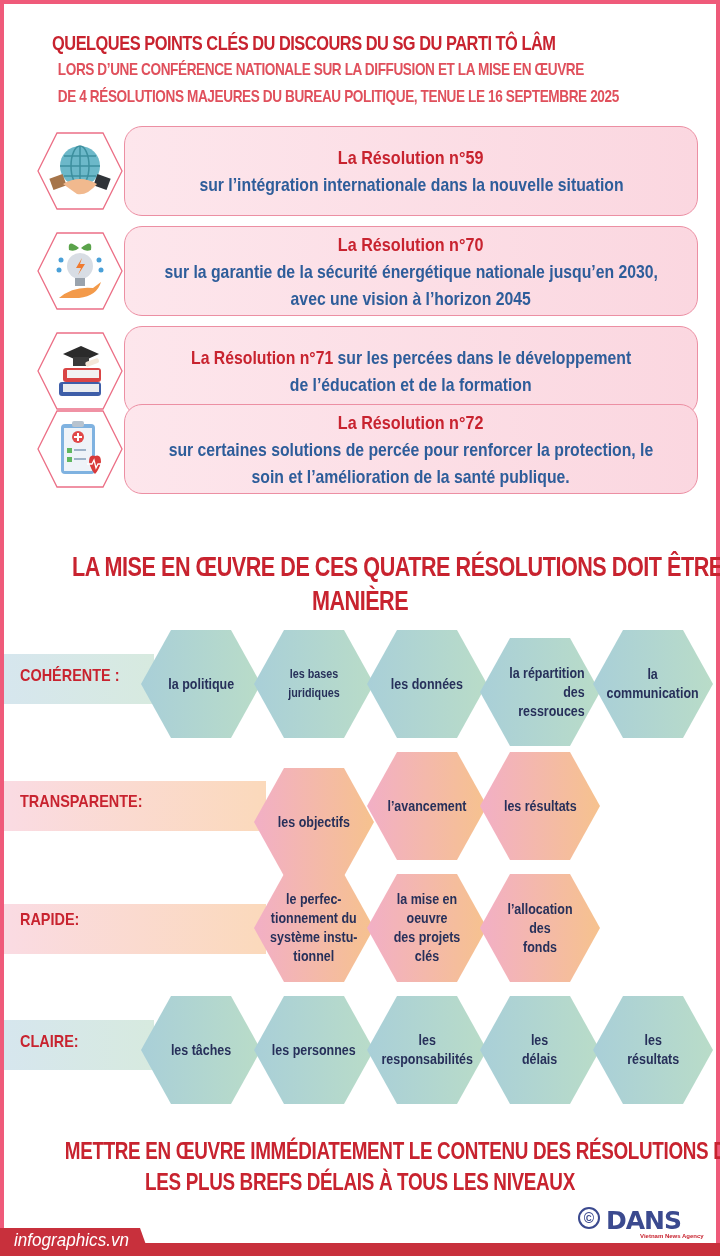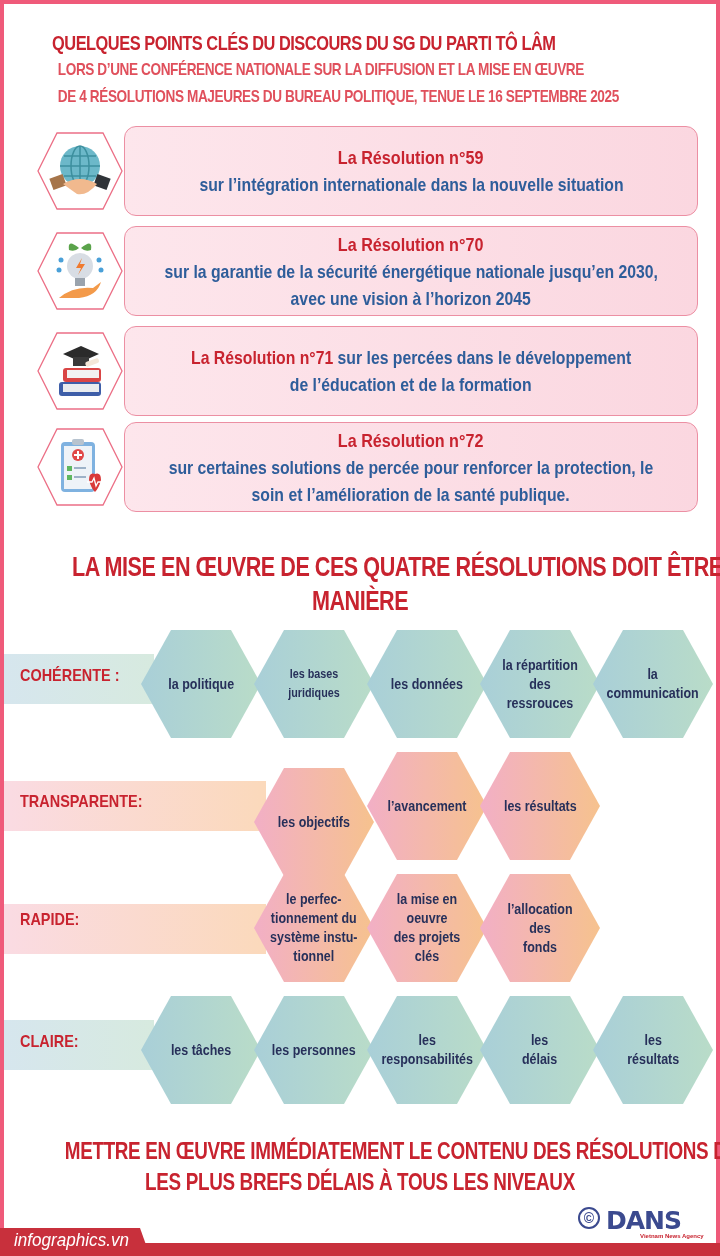--- a/index.html
+++ b/index.html
@@ -23,21 +23,21 @@
   }
 
   .res-row { position: absolute; left: 0; width: 720px; height: 92px; }
   .res-hex {
     position: absolute; left: 37px; top: 6px; width: 86px; height: 78px;
   }
   .res-hex svg { position: absolute; left: 0; top: 0; }
   .res-box {
     position: absolute; left: 124px; top: 0; width: 574px; height: 90px;
     background: linear-gradient(90deg, #fde6ec, #fbd7e0);
-    border: 1.5px solid #ec8fa3; border-radius: 12px;
+    border: 1.5px solid #ec8fa3; border-radius: 18px;
     display: flex; flex-direction: column; align-items: center; justify-content: center;
     text-align: center;
   }
   .res-head { color: #c8232f; font-weight: bold; font-size: 19px; line-height: 27px; transform: scaleX(0.85); white-space: nowrap; }
   .res-desc { color: #2e5d9a; font-weight: bold; font-size: 19px; line-height: 27px; transform: scaleX(0.83); white-space: nowrap; }
   .res-inline-head { color: #c8232f; }
 
   .section-title {
     position: absolute; left: 0; top: 550px; width: 720px; text-align: center;
     color: #c8232f; font-weight: bold; font-size: 27px; line-height: 34px; letter-spacing: -0.6px;
@@ -158,21 +158,21 @@
       <rect x="36" y="25" width="16" height="9" fill="#3a3a3a"></rect>
       <rect x="48" y="28" width="14" height="5" rx="2" fill="#f4e7d8" transform="rotate(-20 55 30)"></rect>
     </svg>
   </div>
   <div class="res-box">
     <div class="res-desc"><span class="res-inline-head">La Résolution n°71</span><span> sur les percées dans le développement</span></div>
     <div class="res-desc">de l’éducation et de la formation</div>
   </div>
 </div>
 
-<div class="res-row" style="top:422px;padding-left:27px;">
+<div class="res-row" style="top:404px;padding-left:27px;">
   <div class="res-hex">
     <svg width="86" height="78" viewBox="0 0 86 78">
       <polygon points="20,1 66,1 85,39 66,77 20,77 1,39" fill="#fff" stroke="#ec6f86" stroke-width="1.3"></polygon>
       <rect x="24" y="14" width="34" height="50" rx="4" fill="#7fb2e0"></rect>
       <rect x="27" y="18" width="28" height="43" fill="#eef3f8"></rect>
       <rect x="35" y="11" width="12" height="6" rx="2" fill="#b7c3cf"></rect>
       <circle cx="41" cy="27" r="6" fill="#e04848"></circle>
       <path d="M41,23 V31 M37,27 H45" stroke="#fff" stroke-width="2"></path>
       <rect x="30" y="38" width="5" height="5" fill="#5fb760"></rect>
         <rect x="37" y="39" width="12" height="2" fill="#9db2c8"></rect>
@@ -199,21 +199,21 @@
   <div class="cat-label" style="top:36px;">COHÉRENTE :</div>
   <div class="hex teal" style="left:141px; top:0;">
       <span>la politique</span>
     </div>
   <div class="hex teal" style="left:254px; top:0;">
       <span class="small">les bases juridiques</span>
     </div>
   <div class="hex teal" style="left:367px; top:0;">
       <span>les données</span>
     </div>
-  <div class="hex teal" style="left:480px; top:0;">
+  <div class="hex teal" style="left:480px; top:8px;text-align:right;">
       <span>la répartition
 des ressrouces</span>
     </div>
   <div class="hex teal" style="left:593px; top:0;">
       <span>la communication</span>
     </div>
 </div>
 
 <div class="cat-row" style="top:752px;">
   <div class="cat-band" style="top:29px; width:262px; background:linear-gradient(90deg,#fadbe3,#fbd9bb);"></div>

